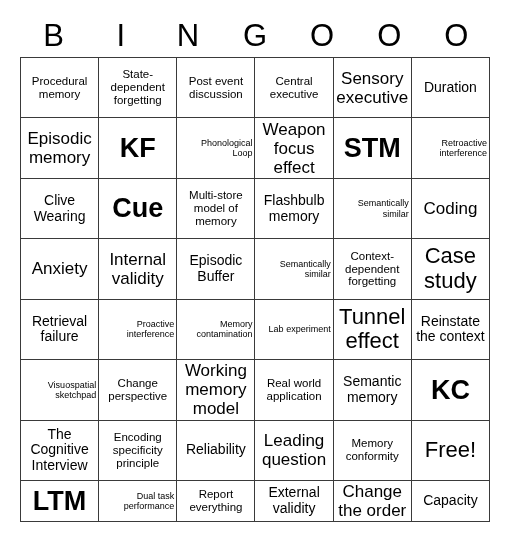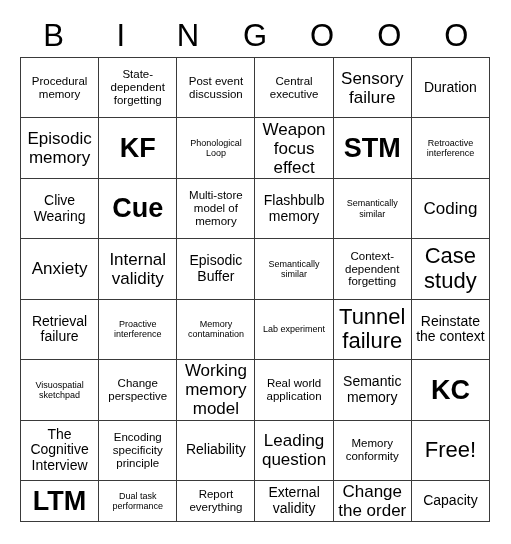--- a/index.html
+++ b/index.html
@@ -67,21 +67,21 @@
     background: #ffffff;
   }
   .cell .celltext {
     display: block;
     width: 100%;
     line-height: 1.12;
     word-wrap: break-word;
     hyphens: none;
   }
   
-  .fs-xs .celltext { font-size: 9px; }
+  .fs-xs .celltext { font-size: 9px; text-align: right; }
   .fs-s  .celltext { font-size: 11.5px; }
   .fs-m  .celltext { font-size: 14px; }
   .fs-l  .celltext { font-size: 17px; }
   .fs-xl .celltext { font-size: 22px; }
   .fs-xxl .celltext { font-size: 27px; font-weight: bold; }
 </style>
 </head>
 <body>
 
 <div id="card">
@@ -103,21 +103,21 @@
       <div class="cell fs-s">
         <span class="celltext">State-dependent forgetting</span>
       </div>
       <div class="cell fs-s">
         <span class="celltext">Post event discussion</span>
       </div>
       <div class="cell fs-s">
         <span class="celltext">Central executive</span>
       </div>
       <div class="cell fs-l">
-        <span class="celltext">Sensory failure</span>
+        <span class="celltext">Sensory executive</span>
       </div>
       <div class="cell fs-m">
         <span class="celltext">Duration</span>
       </div>
       <div class="cell fs-l">
         <span class="celltext">Episodic memory</span>
       </div>
       <div class="cell fs-xxl">
         <span class="celltext">KF</span>
       </div>
@@ -175,21 +175,21 @@
       <div class="cell fs-xs">
         <span class="celltext">Proactive interference</span>
       </div>
       <div class="cell fs-xs">
         <span class="celltext">Memory contamination</span>
       </div>
       <div class="cell fs-xs">
         <span class="celltext">Lab experiment</span>
       </div>
       <div class="cell fs-xl">
-        <span class="celltext">Tunnel failure</span>
+        <span class="celltext">Tunnel effect</span>
       </div>
       <div class="cell fs-m">
         <span class="celltext">Reinstate the context</span>
       </div>
       <div class="cell fs-xs">
         <span class="celltext">Visuospatial sketchpad</span>
       </div>
       <div class="cell fs-s">
         <span class="celltext">Change perspective</span>
       </div>

